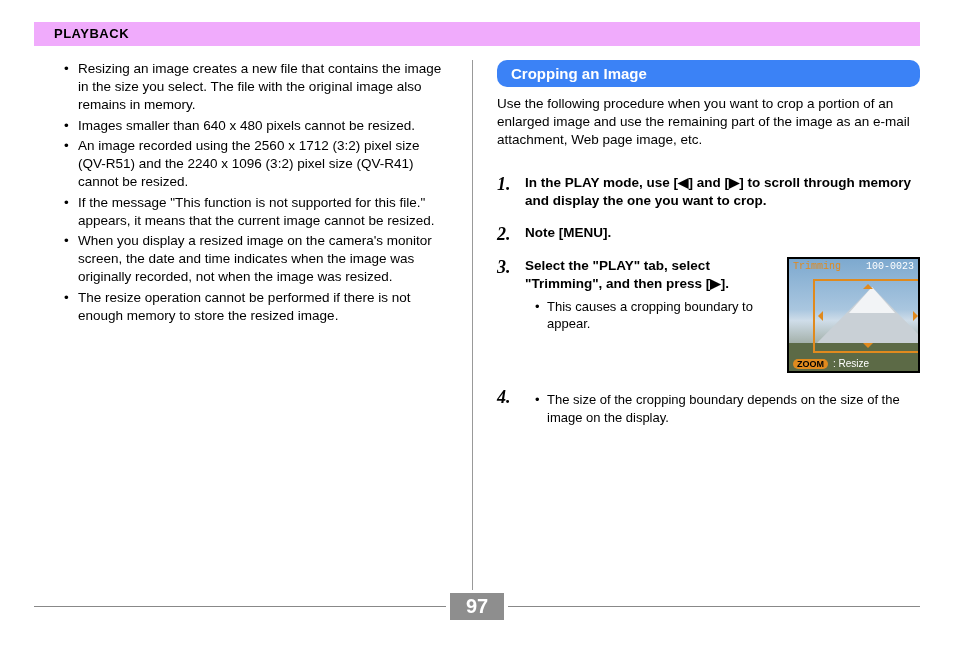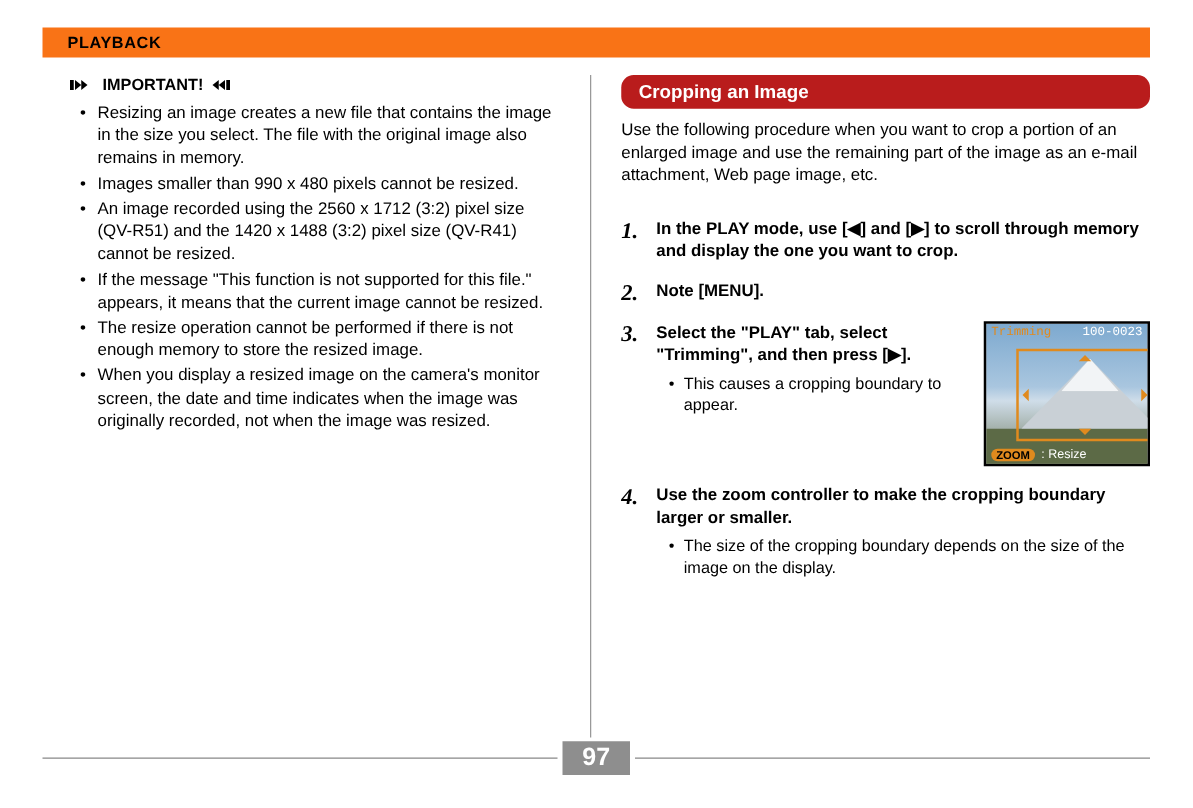--- a/index.html
+++ b/index.html
@@ -4,21 +4,21 @@
 <style>
   * { box-sizing: border-box; margin: 0; padding: 0; }
   html, body { width: 954px; height: 646px; background: #fff; font-family: Arial, Helvetica, sans-serif; color: #000; }
   .page {
     width: 954px;
     height: 646px;
     position: relative;
     padding: 22px 34px 0 34px;
   }
   .header-bar {
-    background: #f97316;
+    background: #f0abfc;
     height: 24px;
     line-height: 24px;
     padding-left: 20px;
     font-weight: bold;
     font-size: 13px;
     letter-spacing: 0.5px;
     margin-bottom: 14px;
   }
   .columns {
     display: flex;
@@ -54,21 +54,21 @@
     margin-bottom: 2px;
     padding-left: 10px;
   }
   .bullets li::before {
     content: "•";
     position: absolute;
     left: -4px;
     top: 0;
   }
   .section-title {
-    background: #b91c1c;
+    background: #3b82f6;
     color: #fff;
     font-weight: bold;
     font-size: 15px;
     padding: 5px 14px;
     border-radius: 10px;
     margin-bottom: 8px;
   }
   .intro {
     font-size: 13.5px;
     line-height: 1.35;
@@ -195,44 +195,27 @@
 
 <div class="page">
 
   <div class="header-bar">
     <span>PLAYBACK</span>
   </div>
 
   <div class="columns">
 
     <div class="col-left">
-      <div class="important-head">
-        <span class="imp-icon">
-          <svg width="20" height="12" viewBox="0 0 20 12">
-            <rect x="0" y="2" width="3" height="8" fill="#000"></rect>
-            <polygon points="4,2 9,6 4,10" fill="#000"></polygon>
-            <polygon points="9,2 14,6 9,10" fill="#000"></polygon>
-          </svg>
-        </span>
-        <span class="important-label">IMPORTANT!</span>
-        <span class="imp-icon">
-          <svg width="20" height="12" viewBox="0 0 20 12">
-            <polygon points="6,2 1,6 6,10" fill="#000"></polygon>
-            <polygon points="11,2 6,6 11,10" fill="#000"></polygon>
-            <rect x="12" y="2" width="3" height="8" fill="#000"></rect>
-          </svg>
-        </span>
-      </div>
       <ul class="bullets">
         <li>Resizing an image creates a new file that contains the image in the size you select. The file with the original image also remains in memory.</li>
-        <li>Images smaller than 990 x 480 pixels cannot be resized.</li>
-        <li>An image recorded using the 2560 x 1712 (3:2) pixel size (QV-R51) and the 1420 x 1488 (3:2) pixel size (QV-R41) cannot be resized.</li>
+        <li>Images smaller than 640 x 480 pixels cannot be resized.</li>
+        <li>An image recorded using the 2560 x 1712 (3:2) pixel size (QV-R51) and the 2240 x 1096 (3:2) pixel size (QV-R41) cannot be resized.</li>
         <li>If the message "This function is not supported for this file." appears, it means that the current image cannot be resized.</li>
+        <li>When you display a resized image on the camera's monitor screen, the date and time indicates when the image was originally recorded, not when the image was resized.</li>
         <li>The resize operation cannot be performed if there is not enough memory to store the resized image.</li>
-        <li>When you display a resized image on the camera's monitor screen, the date and time indicates when the image was originally recorded, not when the image was resized.</li>
       </ul>
     </div>
 
     <div class="col-right">
       <div class="section-title">
         <span>Cropping an Image</span>
       </div>
       <p class="intro">Use the following procedure when you want to crop a portion of an enlarged image and use the remaining part of the image as an e-mail attachment, Web page image, etc.</p>
 
       <ol class="steps">
@@ -278,21 +261,20 @@
                 <span class="zoom-badge">ZOOM</span>
                 <span>: Resize</span>
               </div>
             </div>
           </div>
         </li>
 
         <li class="step">
           <span class="step-num">4.</span>
           <div class="step-body">
-            <div class="step-title">Use the zoom controller to make the cropping boundary larger or smaller.</div>
             <ul class="step-sub">
               <li>The size of the cropping boundary depends on the size of the image on the display.</li>
             </ul>
           </div>
         </li>
 
       </ol>
     </div>
   </div>
 

